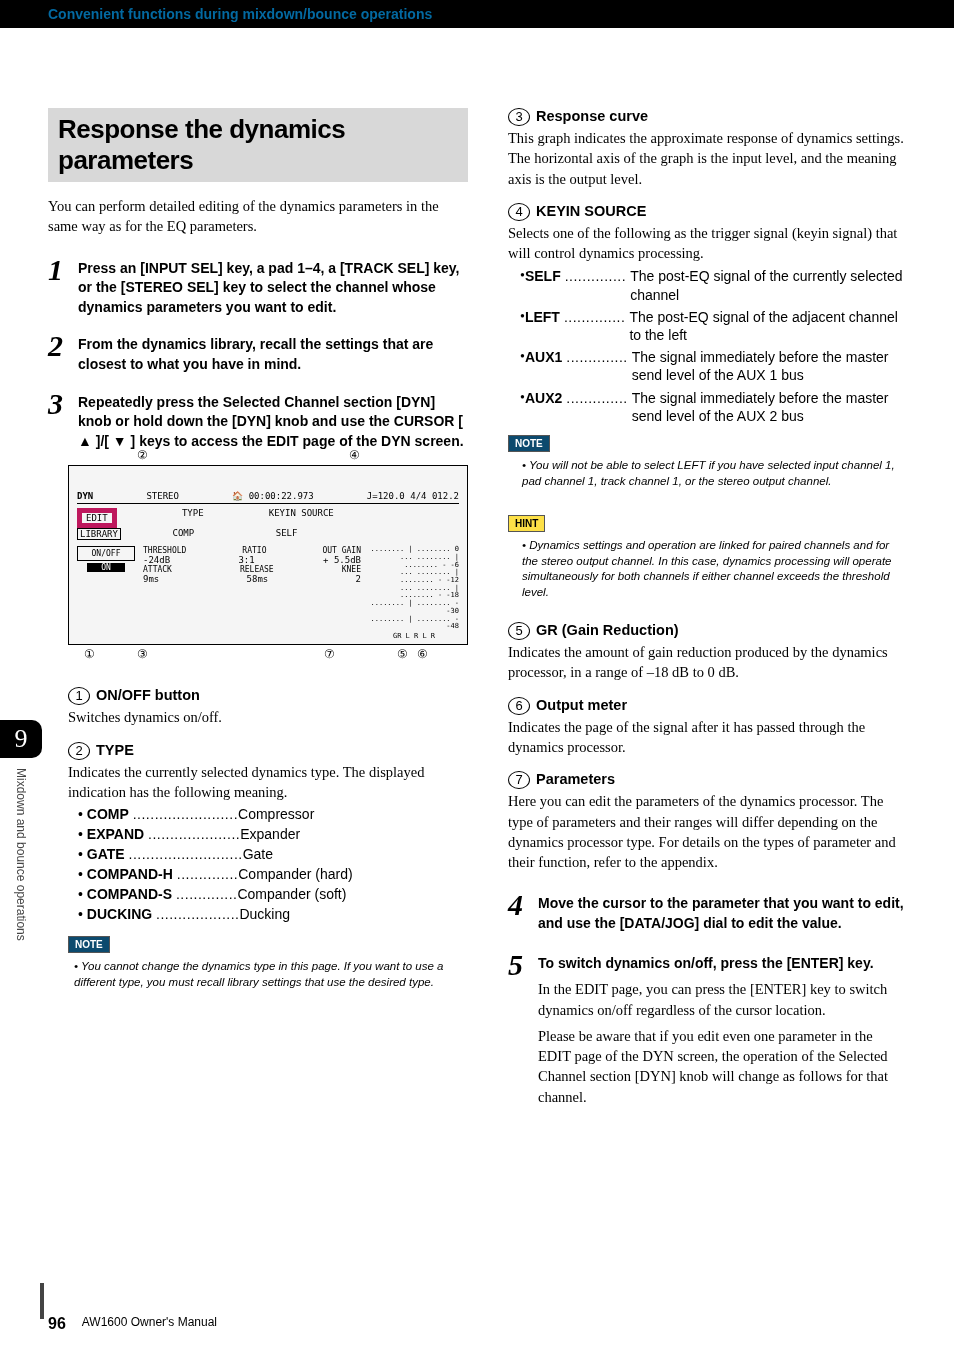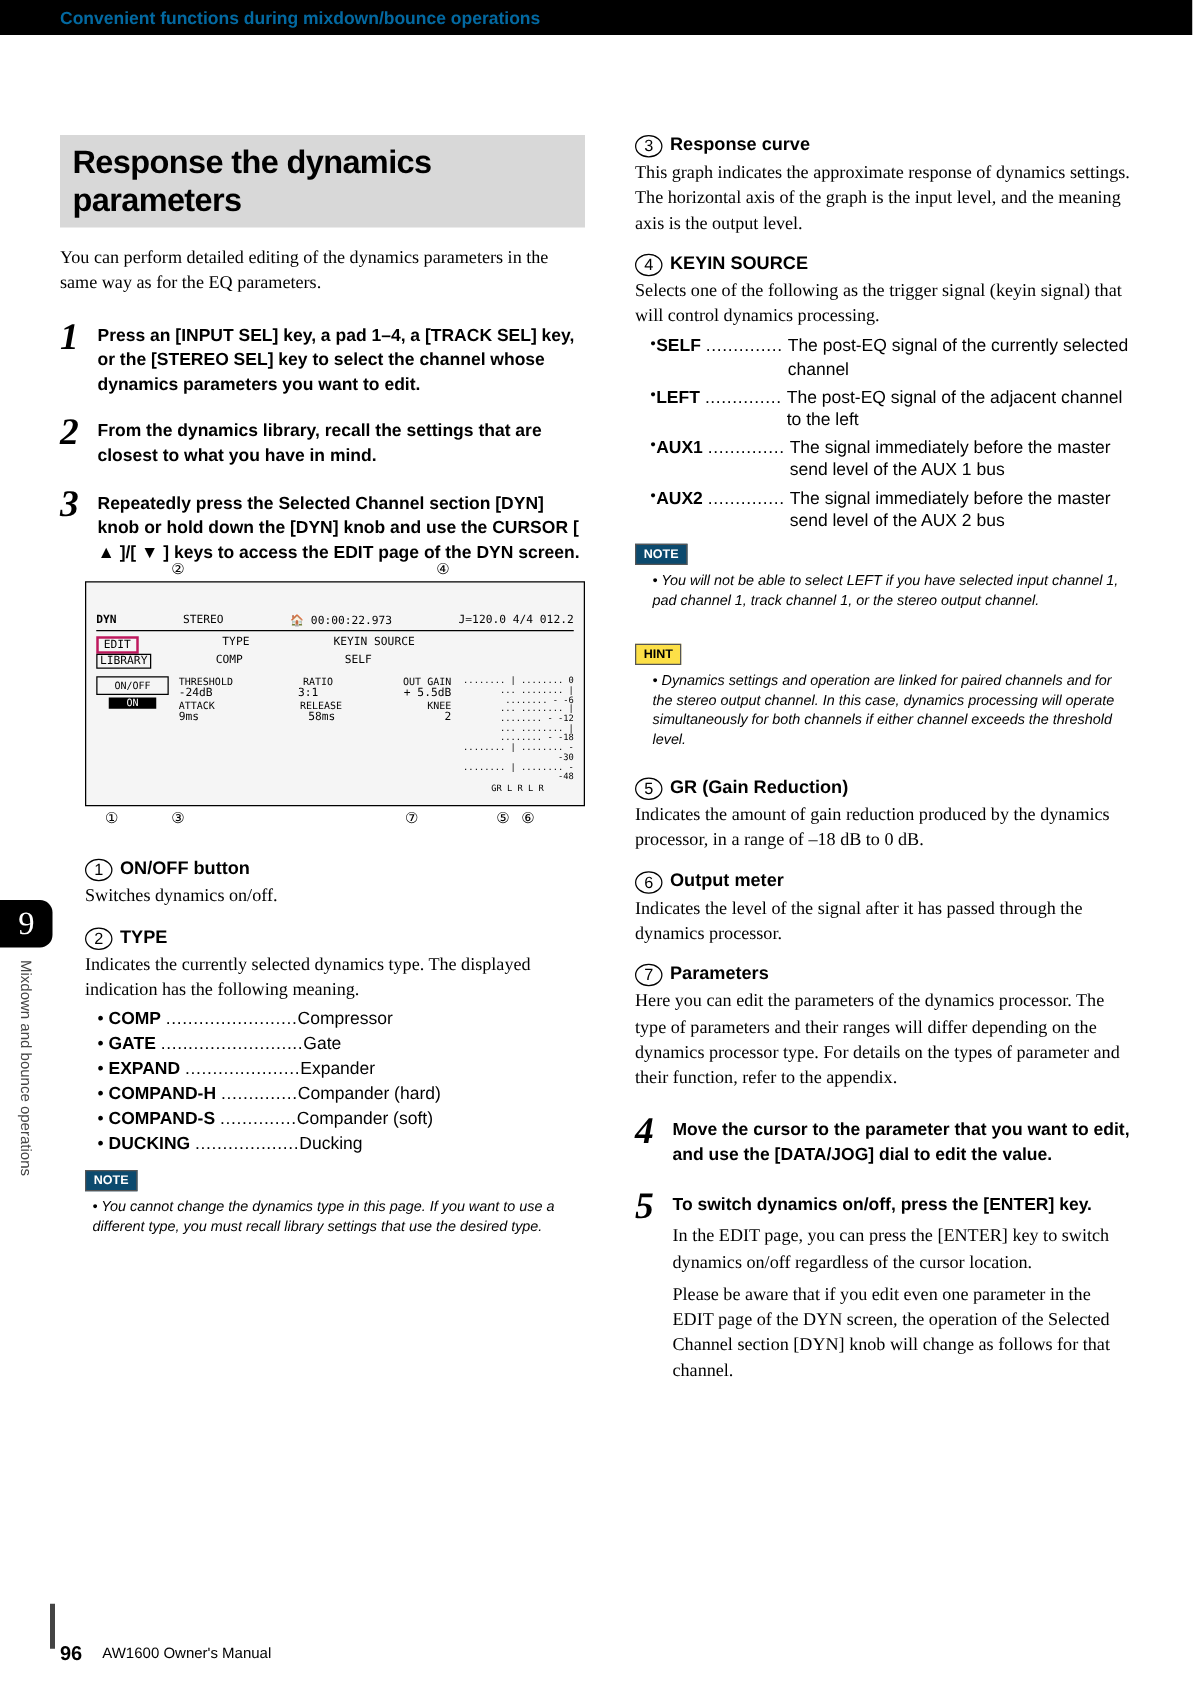--- a/index.html
+++ b/index.html
@@ -301,21 +301,21 @@
       <span class="callout-above" style="left:68px">②</span>
       <span class="callout-above" style="left:280px">④</span>
       <div class="screen-inner">
         <div class="screen-row" style="border-bottom:1px solid #000;padding-bottom:2px">
           <b><span>DYN</span></b>
           <span>STEREO</span>
           <span>🏠 <span>00:00:22.973</span></span>
           <span>J=120.0 4/4 012.2</span>
         </div>
         <div class="screen-row" style="margin-top:4px">
-          <span style="border:2px solid #be185d;padding:0 4px">EDIT</span>
+          <span style="border:5px solid #be185d;padding:0 4px">EDIT</span>
           <span><span>TYPE</span></span>
           <span><span>KEYIN SOURCE</span></span>
           <span style="width:60px"></span>
         </div>
         <div class="screen-row">
           <span style="border:1px solid #000;padding:0 2px">LIBRARY</span>
           <span style="margin-left:-30px">COMP</span>
           <span style="margin-right:30px">SELF</span>
           <span style="width:50px"></span>
         </div>
@@ -373,22 +373,22 @@
     <p class="circled-desc">Switches dynamics on/off.</p>
 
     <div class="circled-item">
       <span class="circled-num">2</span>
       <span class="circled-label">TYPE</span>
     </div>
     <p class="circled-desc">Indicates the currently selected dynamics type. The displayed indication has the following meaning.</p>
 
     <ul class="bullet-list">
       <li>• <b>COMP</b> <span class="dots">........................</span><span>Compressor</span></li>
+      <li>• <b>EXPAND</b> <span class="dots">.....................</span><span>Expander</span></li>
       <li>• <b>GATE</b> <span class="dots">..........................</span><span>Gate</span></li>
-      <li>• <b>EXPAND</b> <span class="dots">.....................</span><span>Expander</span></li>
       <li>• <b>COMPAND-H</b> <span class="dots">..............</span><span>Compander (hard)</span></li>
       <li>• <b>COMPAND-S</b> <span class="dots">..............</span><span>Compander (soft)</span></li>
       <li>• <b>DUCKING</b> <span class="dots">...................</span><span>Ducking</span></li>
     </ul>
 
     <div class="note-box">
       <span class="note-tag">NOTE</span>
       <p class="note-text">You cannot change the dynamics type in this page. If you want to use a different type, you must recall library settings that use the desired type.</p>
     </div>
   </div>
@@ -427,21 +427,21 @@
     <div class="circled-item" style="margin-left:0;margin-top:22px">
       <span class="circled-num">5</span>
       <span class="circled-label">GR (Gain Reduction)</span>
     </div>
     <p class="circled-desc" style="margin-left:0">Indicates the amount of gain reduction produced by the dynamics processor, in a range of –18 dB to 0 dB.</p>
 
     <div class="circled-item" style="margin-left:0">
       <span class="circled-num">6</span>
       <span class="circled-label">Output meter</span>
     </div>
-    <p class="circled-desc" style="margin-left:0">Indicates the level of the signal after it has passed through the dynamics processor.</p>
+    <p class="circled-desc" style="margin-left:0">Indicates the page of the signal after it has passed through the dynamics processor.</p>
 
     <div class="circled-item" style="margin-left:0">
       <span class="circled-num">7</span>
       <span class="circled-label">Parameters</span>
     </div>
     <p class="circled-desc" style="margin-left:0">Here you can edit the parameters of the dynamics processor. The type of parameters and their ranges will differ depending on the dynamics processor type. For details on the types of parameter and their function, refer to the appendix.</p>
 
     <ul class="step-list-r" style="margin-top:18px">
       <li>
         <span class="step-num">4</span>

